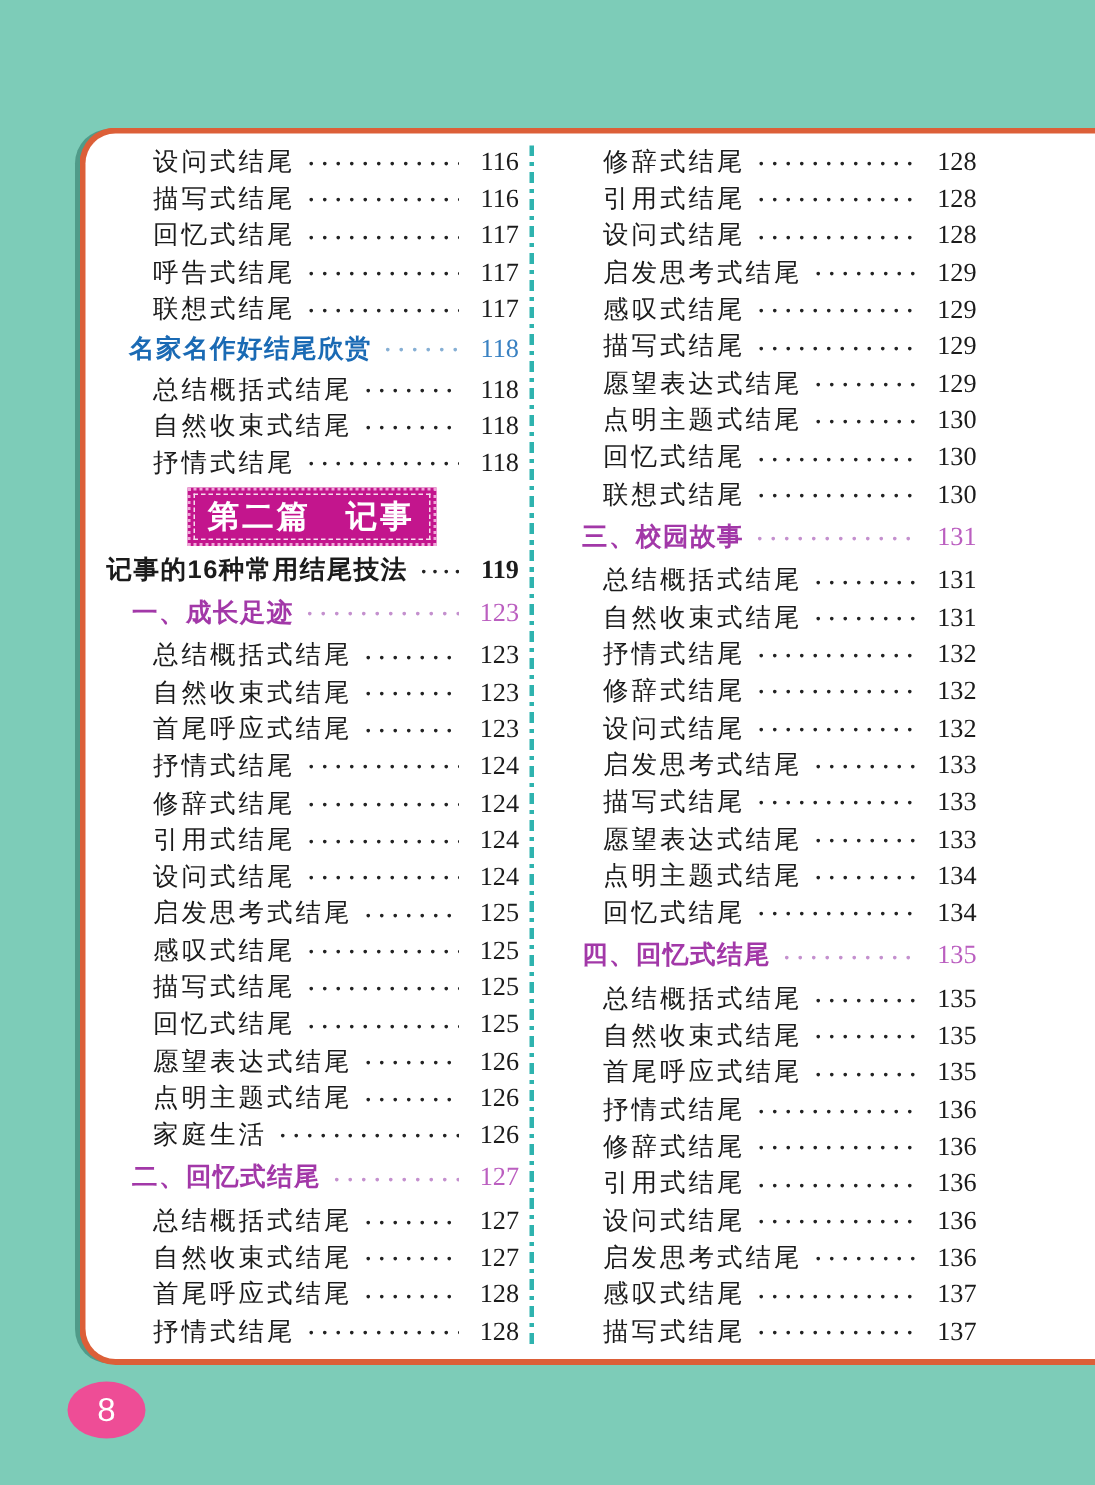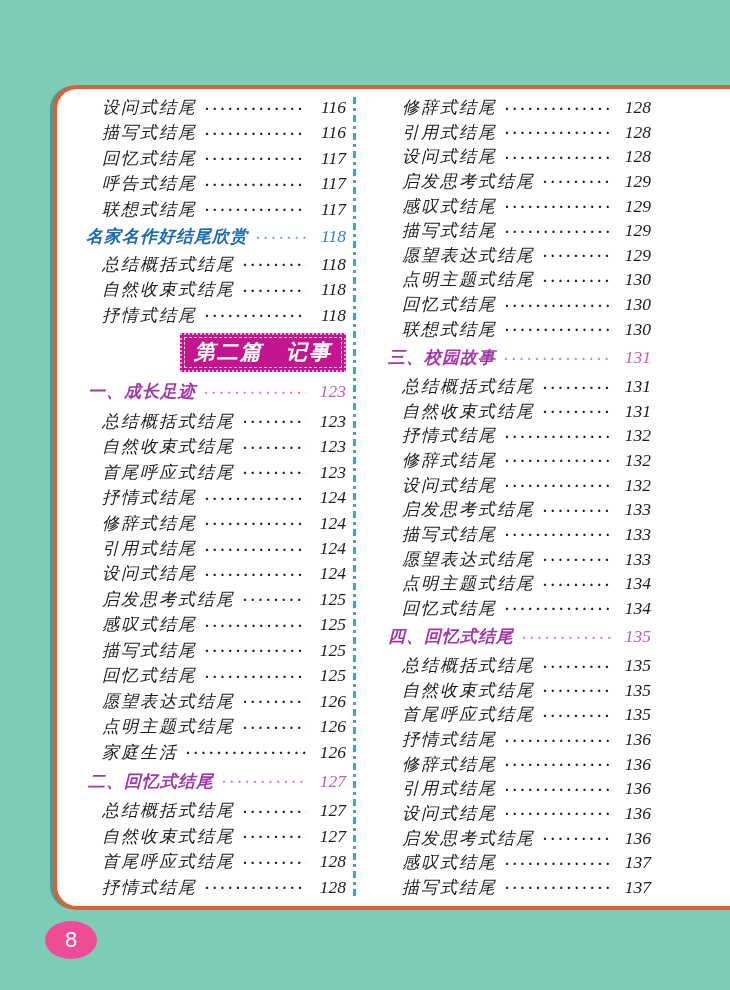--- a/index.html
+++ b/index.html
@@ -7,21 +7,20 @@
     width:730px;height:990px;position:relative;overflow:hidden;
     background:#7dccb8;
     font-family:"Liberation Serif","DejaVu Serif",serif;
   }
   .page-box{
     position:absolute;left:53px;top:85px;width:673px;height:817px;
     background:#ffffff;
     border:4px solid #dc5f38;border-right:none;
     border-radius:24px 0 0 24px;
     box-shadow:-4px 0 0 -1px rgba(35,105,90,0.5);
-    font-style:italic;
   }
   .divider{
     position:absolute;left:296px;top:8px;bottom:8px;width:3px;
     background:repeating-linear-gradient(180deg,
       #2fb3af 0px,#2fb3af 7px,
       rgba(0,0,0,0) 7px,rgba(0,0,0,0) 11px,
       #2fb3af 11px,#2fb3af 14px,
       rgba(0,0,0,0) 14px,rgba(0,0,0,0) 18px);
   }
   .col{
@@ -57,21 +56,21 @@
   }
   .section .leader::after{color:#c490ce;}
   .section .pg{color:#bb5fc0;}
   .heading-blue{padding-left:17px;margin:2px 0;justify-content:space-between;}
   .heading-blue .lbl{
     color:#1a6ab4;font-weight:700;letter-spacing:1px;
     font-family:"Liberation Sans","DejaVu Sans",sans-serif;
   }
   .heading-blue .leader::after{color:#86afd4;}
   .heading-blue .pg{color:#3981c2;}
-  .banner-row{display:flex;justify-content:flex-end;margin:4px 0 2px 0;}
+  .banner-row{display:flex;justify-content:center;margin:4px 0 2px 0;}
   .banner{
     position:relative;background:#c3158d;
     border:2px dotted #efa9d9;padding:3px 12px 4px 12px;
   }
   .banner::after{
     content:"";position:absolute;inset:2px;
     border:1px dashed rgba(255,255,255,0.85);pointer-events:none;
   }
   .banner-text{
     color:#ffffff;font-weight:700;font-size:21px;letter-spacing:2px;
@@ -133,20 +132,25 @@
         <span class="leader"></span>
         <span class="pg">118</span>
       </div>
       <div class="row entry">
         <span class="lbl">抒情式结尾</span>
         <span class="leader"></span>
         <span class="pg">118</span>
       </div>
       <div class="row banner-row">
         <div class="banner"><span class="banner-text">第二篇　记事</span></div>
+      </div>
+      <div class="row chapter">
+        <span class="lbl">记事的16种常用结尾技法</span>
+        <span class="leader"></span>
+        <span class="pg">119</span>
       </div>
       <div class="row section">
         <span class="lbl">一、成长足迹</span>
         <span class="leader"></span>
         <span class="pg">123</span>
       </div>
       <div class="row entry">
         <span class="lbl">总结概括式结尾</span>
         <span class="leader"></span>
         <span class="pg">123</span>

